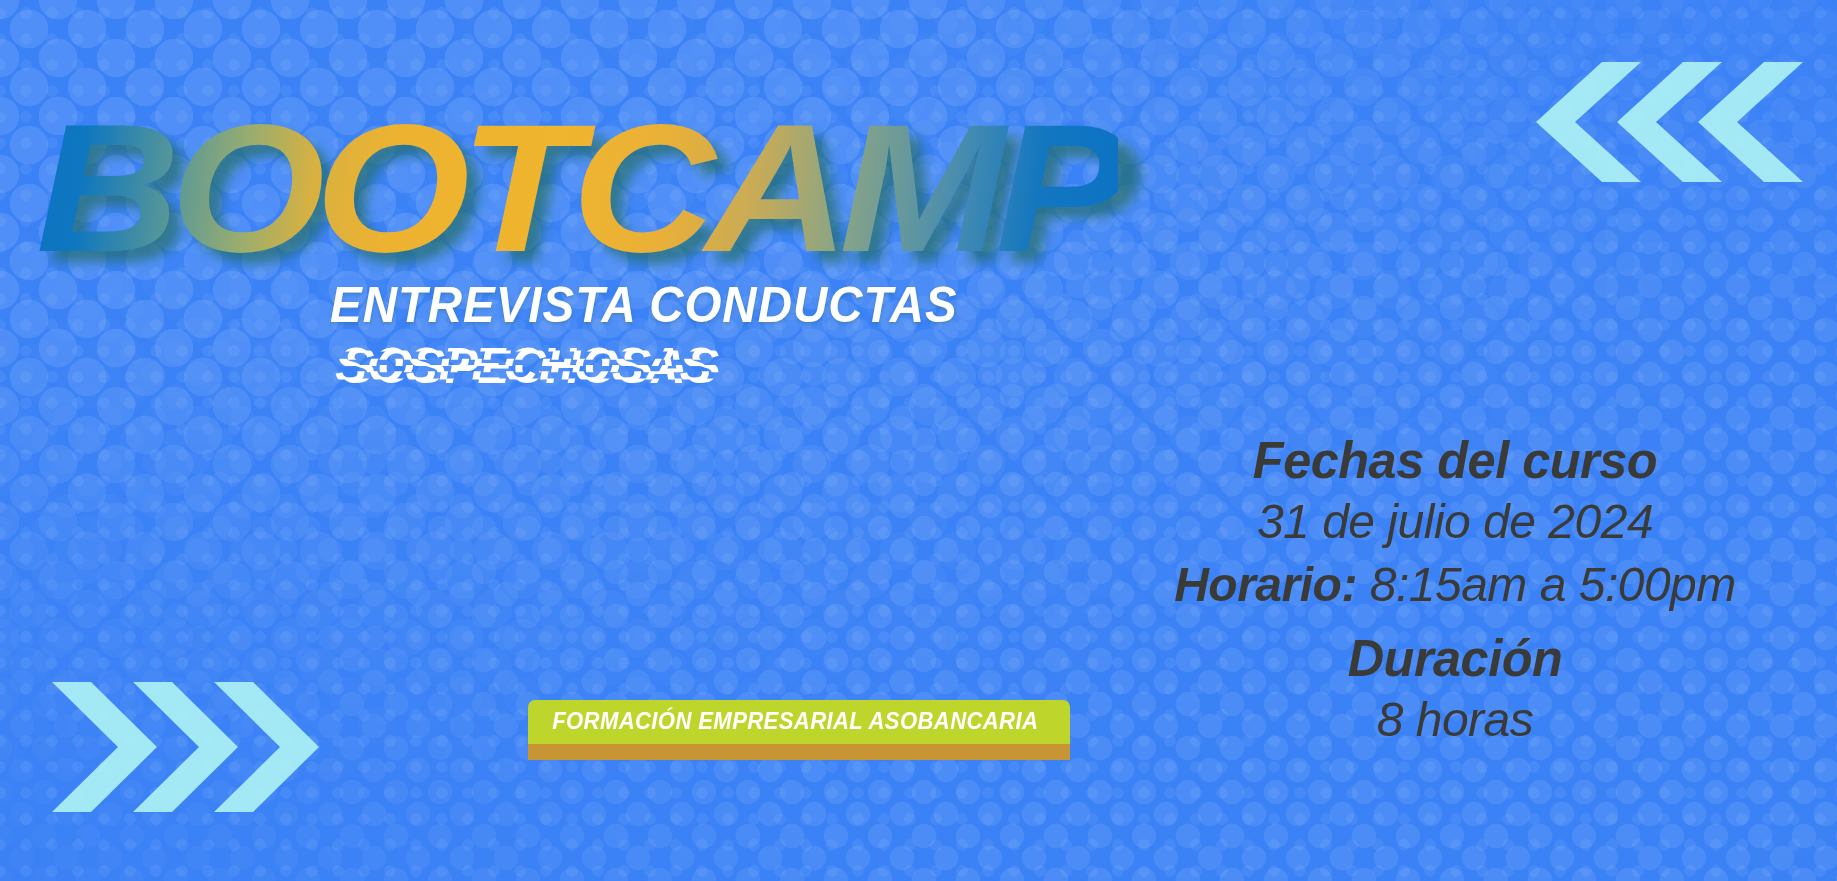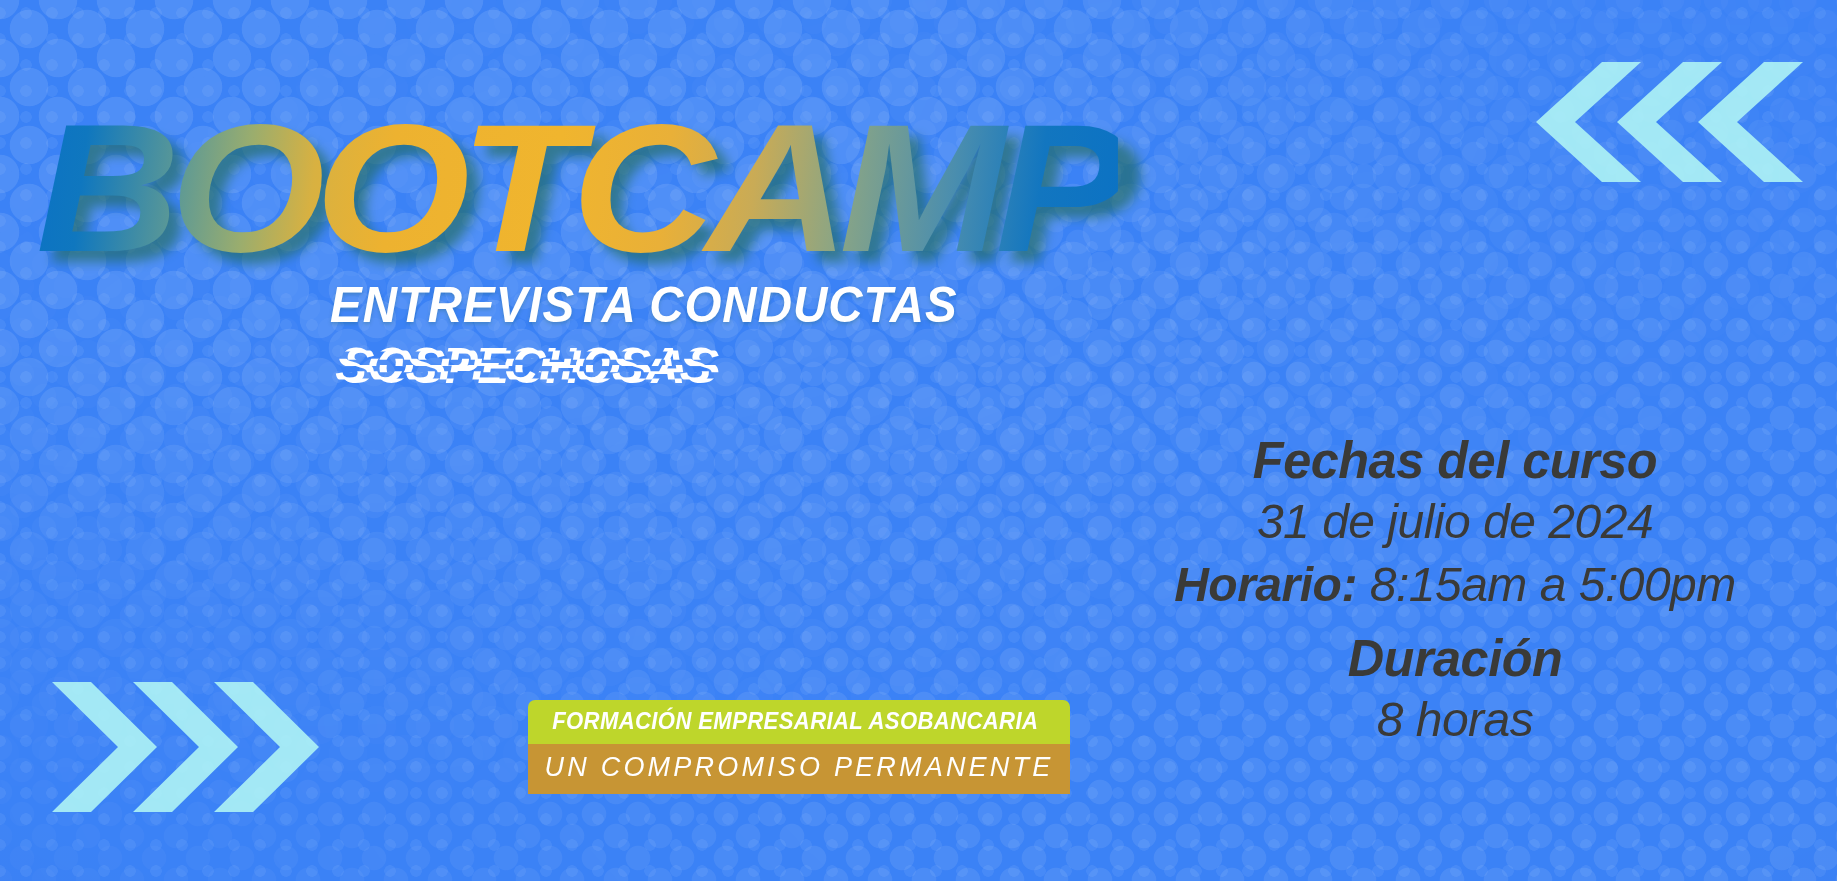--- a/index.html
+++ b/index.html
@@ -254,17 +254,16 @@
     </div>
     <div class="info-head" id="duracion-head">Duración</div>
     <div class="info-sub">8 horas</div>
   </div>
 
   <div id="badge">
     <div id="badge-top">
       <span>FORMACIÓN EMPRESARIAL ASOBANCARIA</span>
     </div>
     <div id="badge-bottom">
-      <div id="badge-line2">UN COMPROMISO PERMANENTE</div>
     </div>
   </div>
 
 </div>
 
 </body></html>

